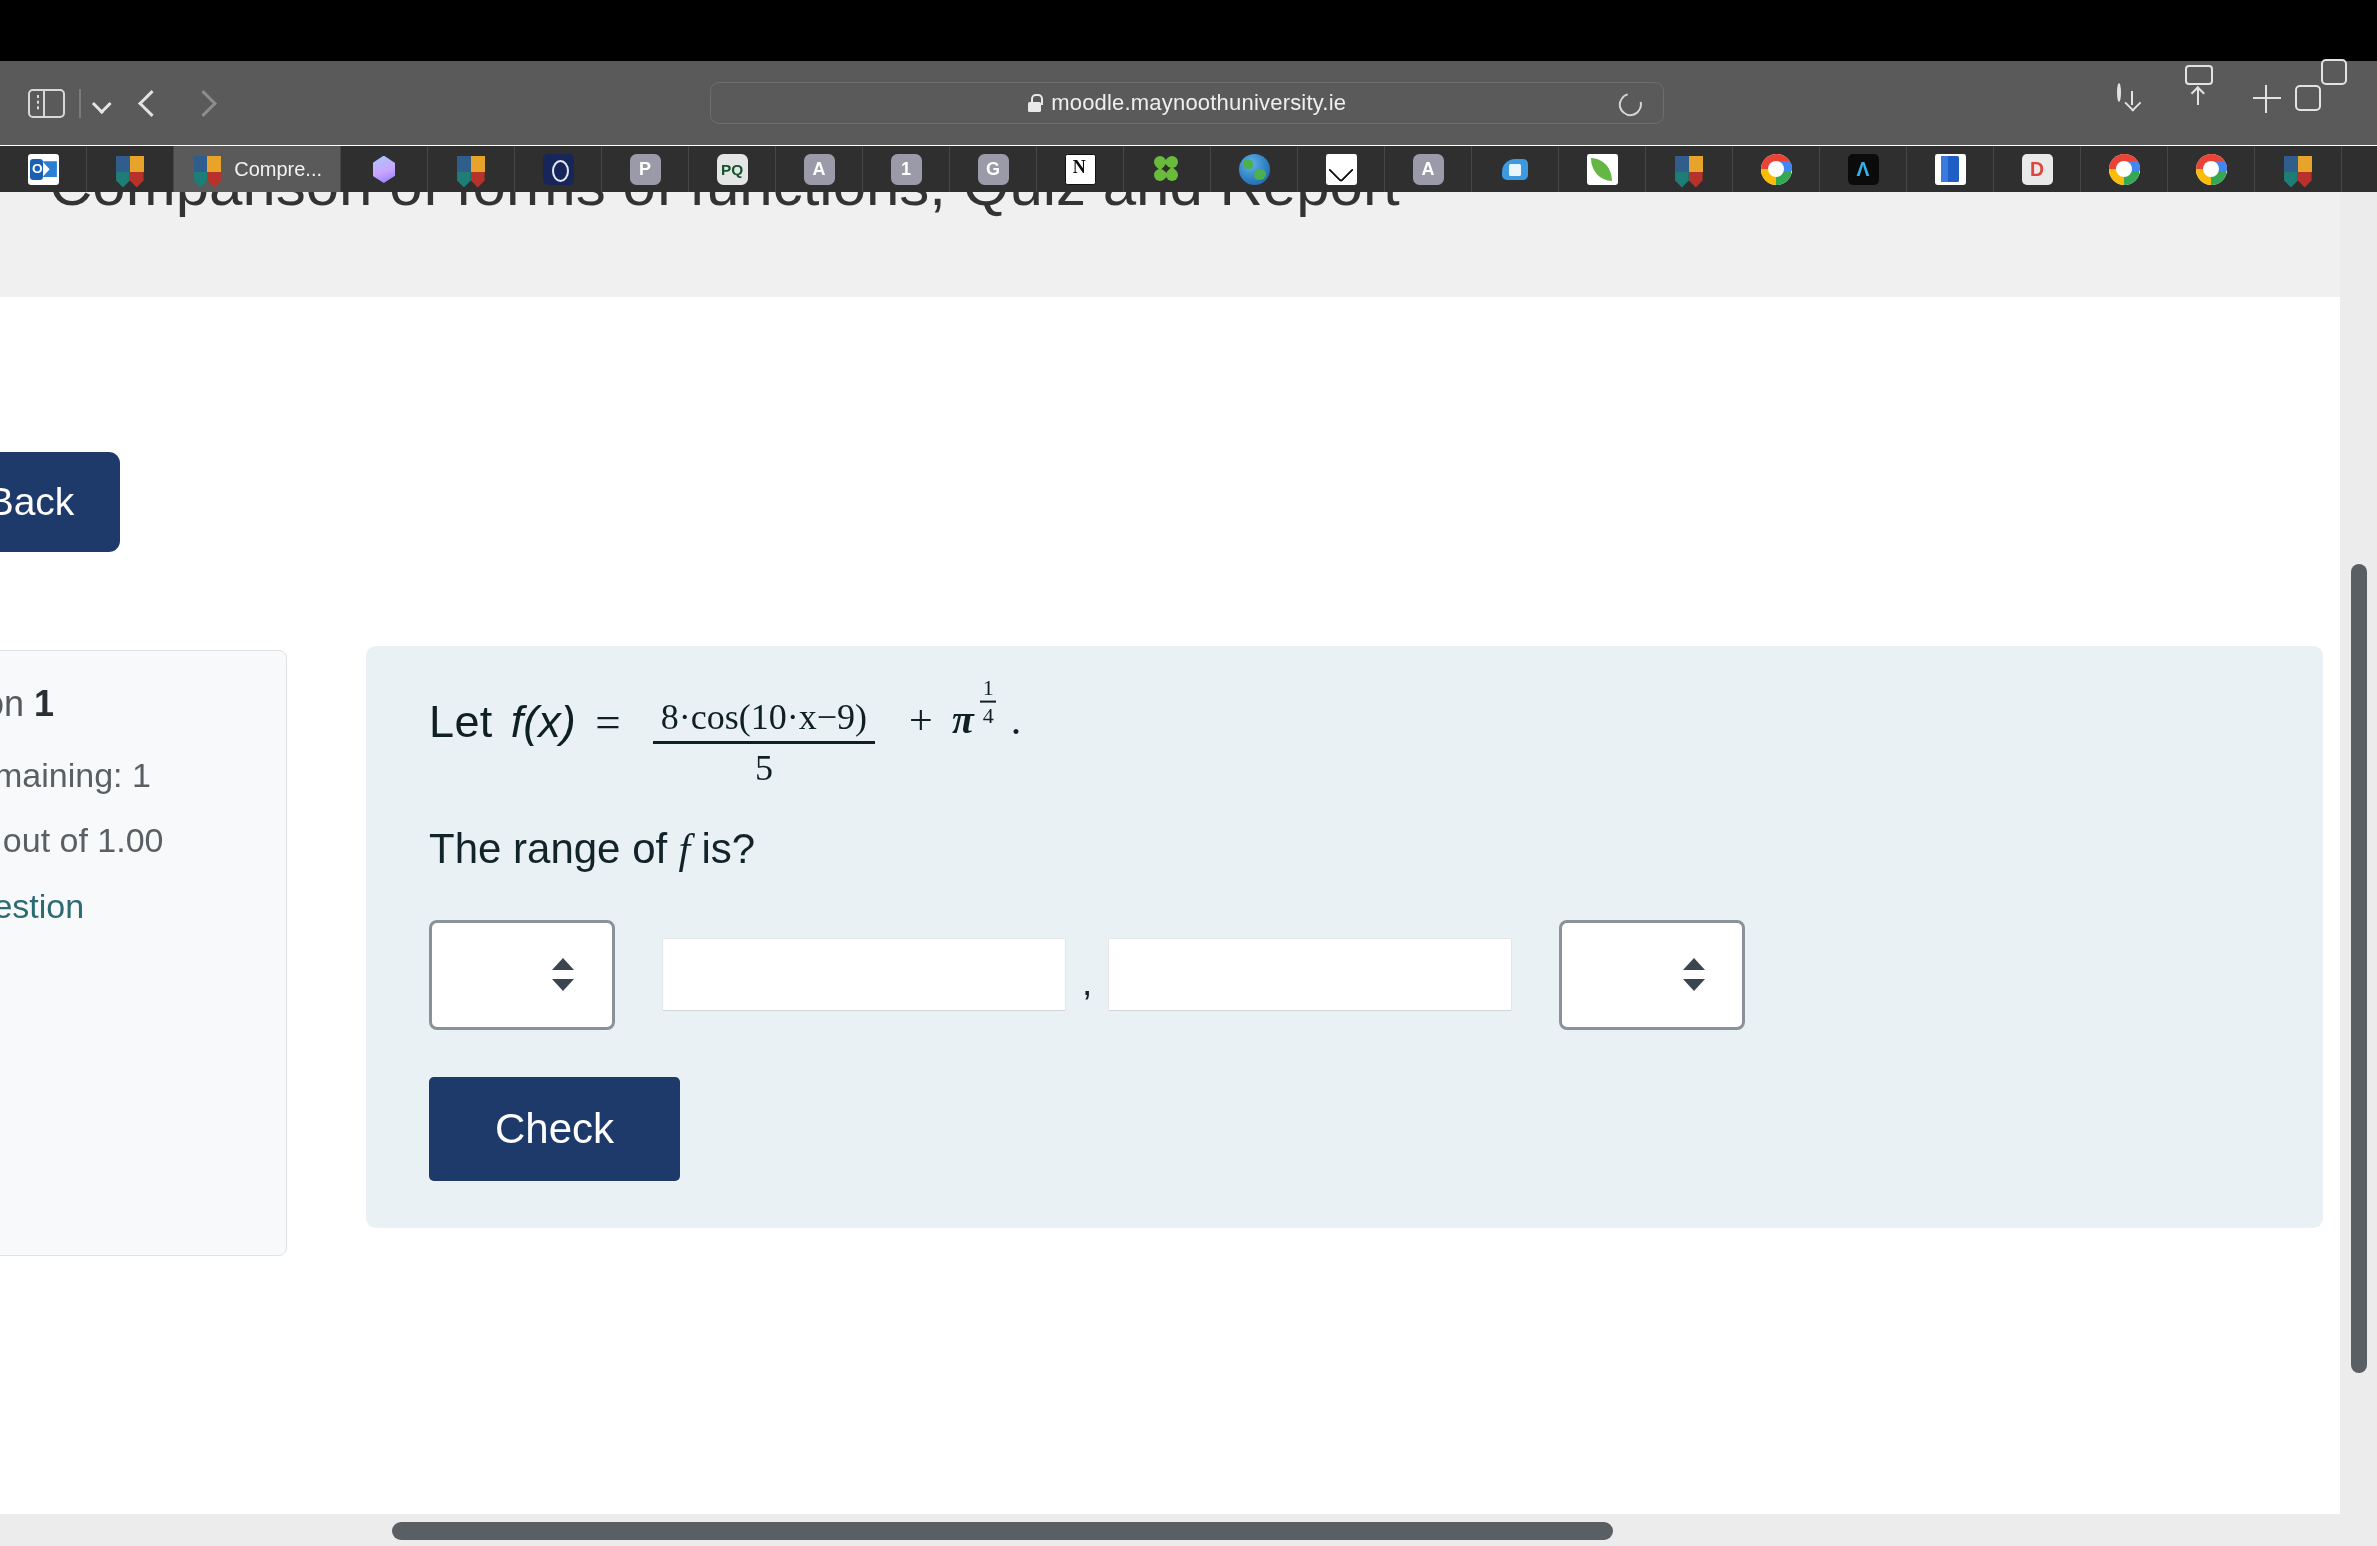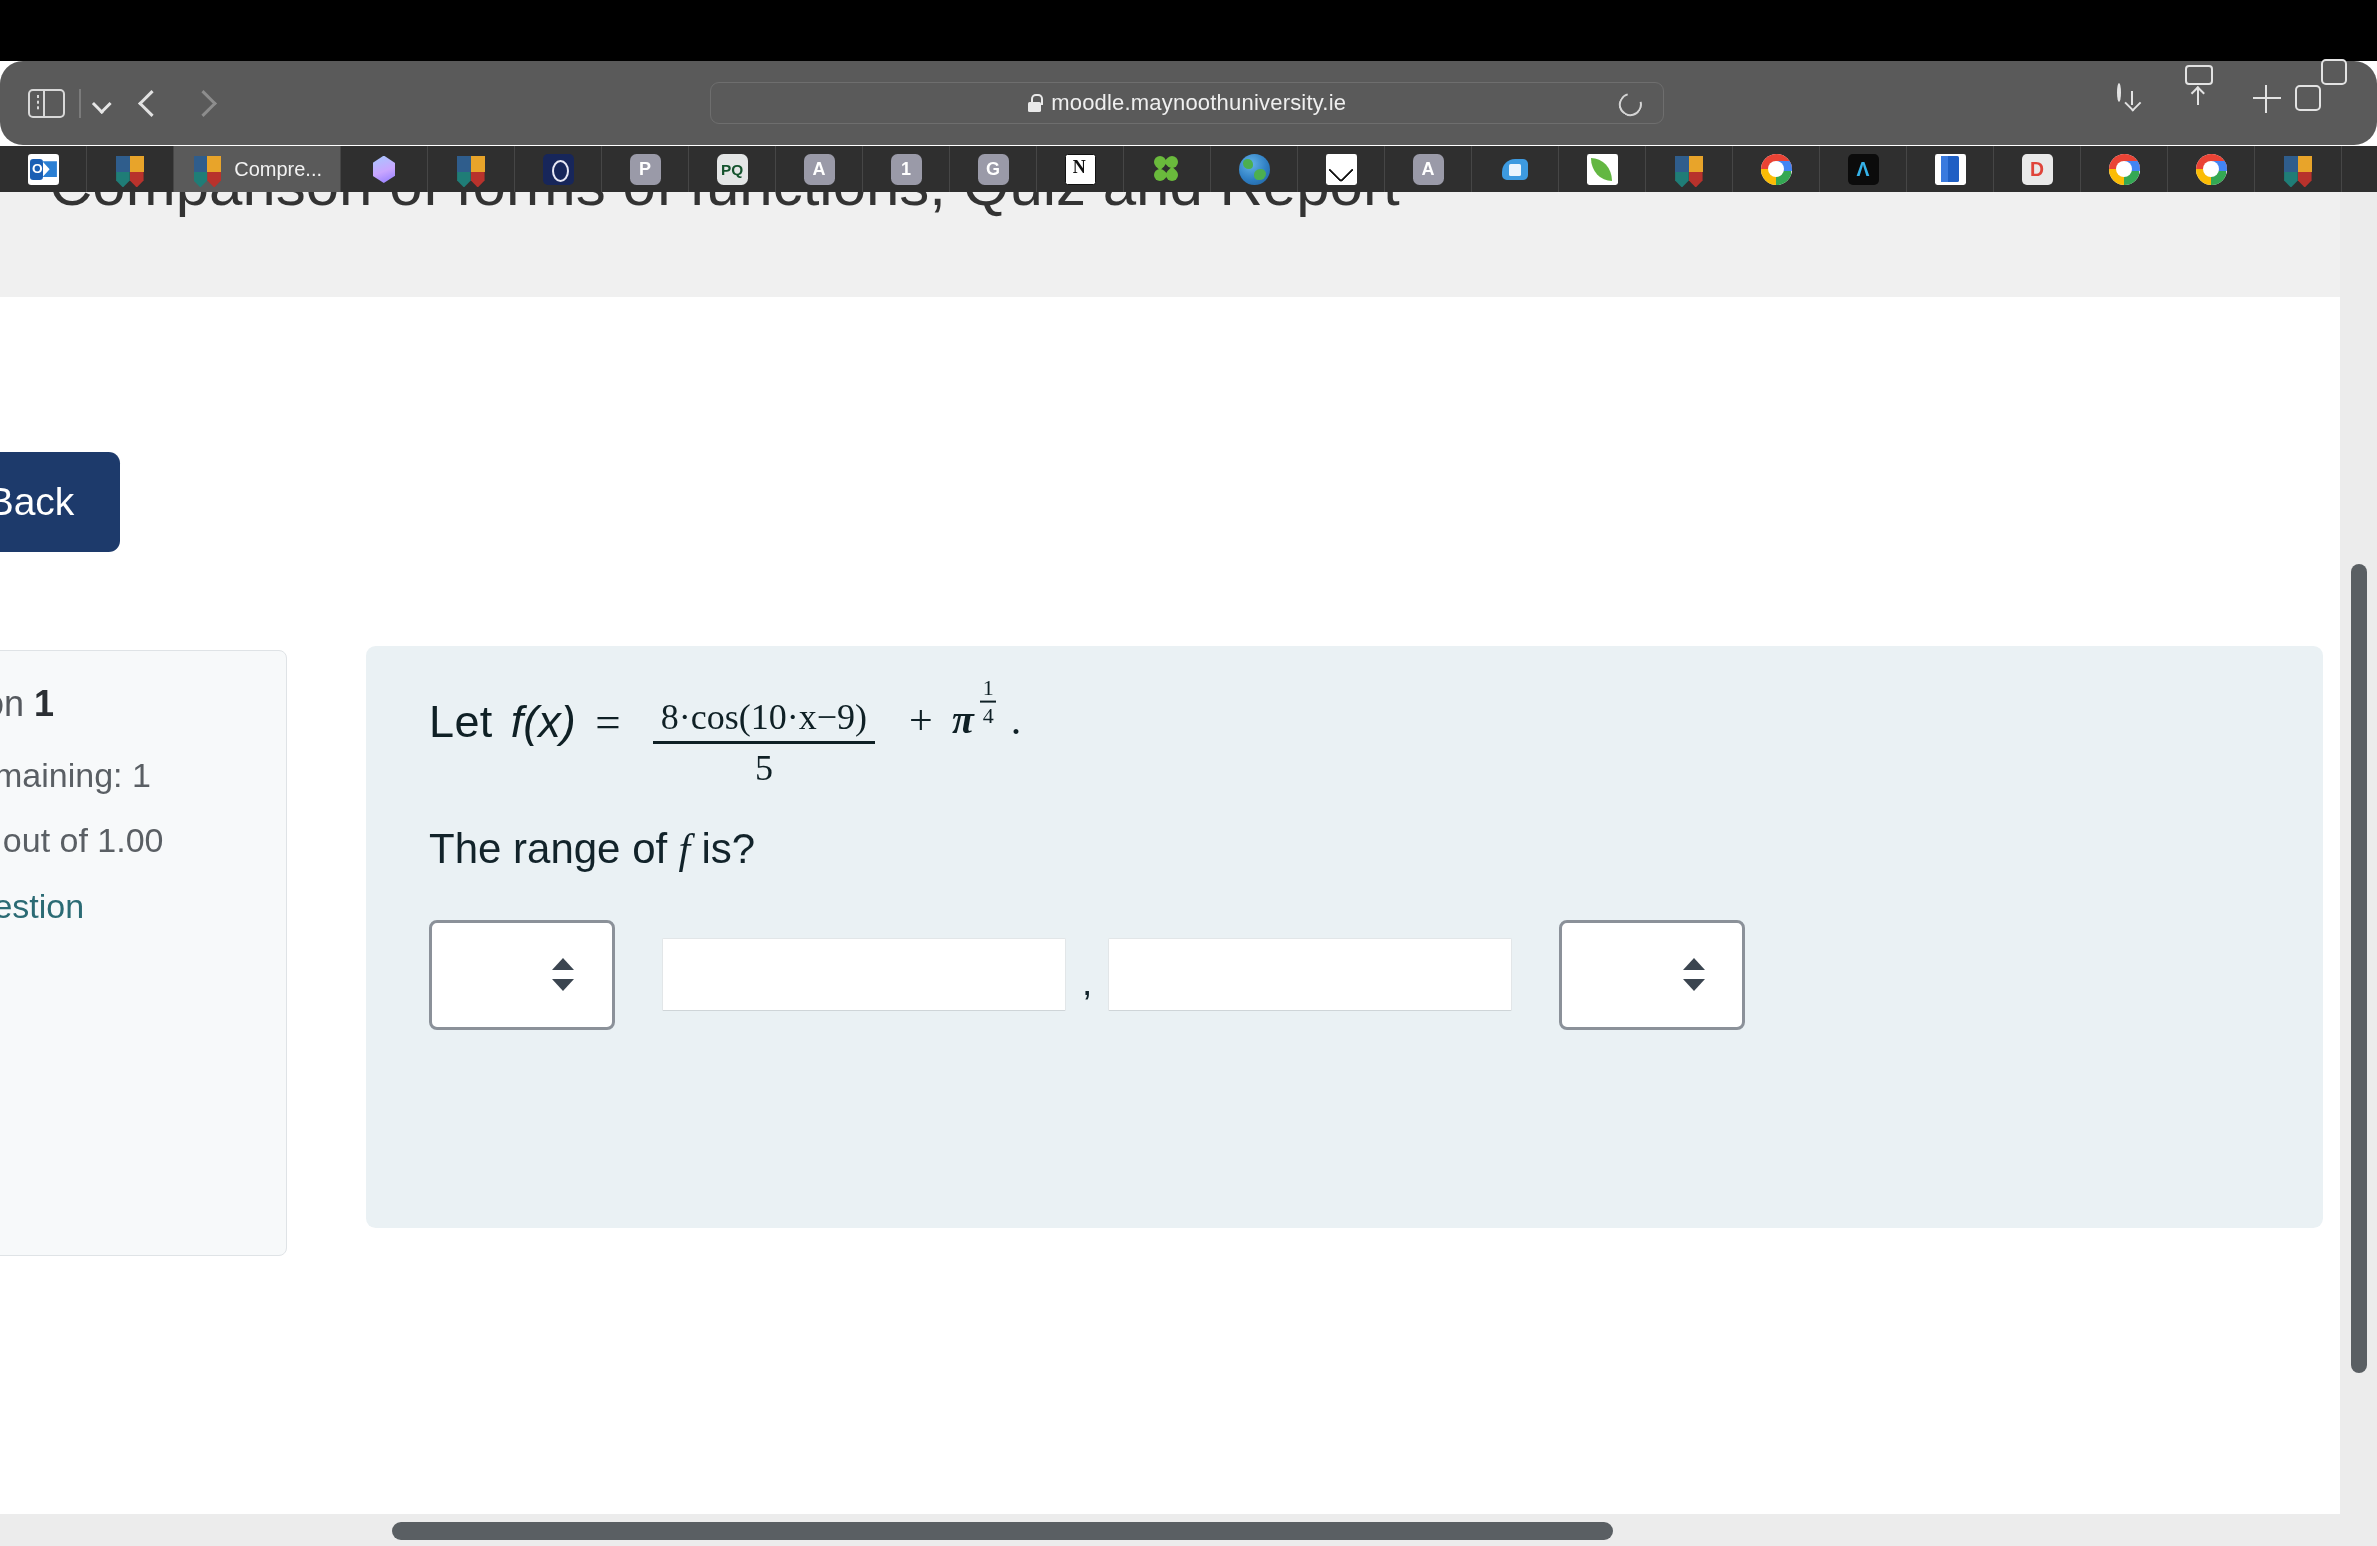--- a/index.html
+++ b/index.html
@@ -12,21 +12,21 @@
   .screen { position: relative; width: 2377px; height: 1546px; background: #ffffff; }
 
   
   .menubar-strip {
     position: absolute; top: 0; left: 0; width: 2377px; height: 61px;
     background: #000000;
   }
   .safari-toolbar {
     position: absolute; top: 61px; left: 0; width: 2377px; height: 84px;
     background: #5a5a5a;
-    display: flex; align-items: center; border-radius: 23px;
+    display: flex; align-items: center;
   }
   .tb-left { display: flex; align-items: center; padding-left: 27.5px; gap: 0; }
   .sidebar-btn {
     width: 37px; height: 29px; border: 2.4px solid #d8d8d8; border-radius: 4.9px;
     position: relative; display: inline-block;
   }
   .sidebar-btn::before {
     content: ""; position: absolute; left: 7.3px; top: 4.9px; width: 2.4px; height: 2.4px;
     background: #d8d8d8;
     box-shadow: 0 5.7px 0 #d8d8d8, 0 11.3px 0 #d8d8d8;
@@ -553,20 +553,21 @@
         <div class="gap-a"></div>
         <div class="txtin"></div>
         <div class="comma">,</div>
         <div class="txtin"></div>
         <div class="gap-b"></div>
         <div class="sel">
           <span class="arrows"></span>
         </div>
       </div>
 
+      <div class="check-btn">Check</div>
     </div>
 
     <div class="qinfo2">
       <span>Question</span>
       <b>2</b>
     </div>
     <div class="qbox2"></div>
   </div>
 
   <div class="vscroll">

